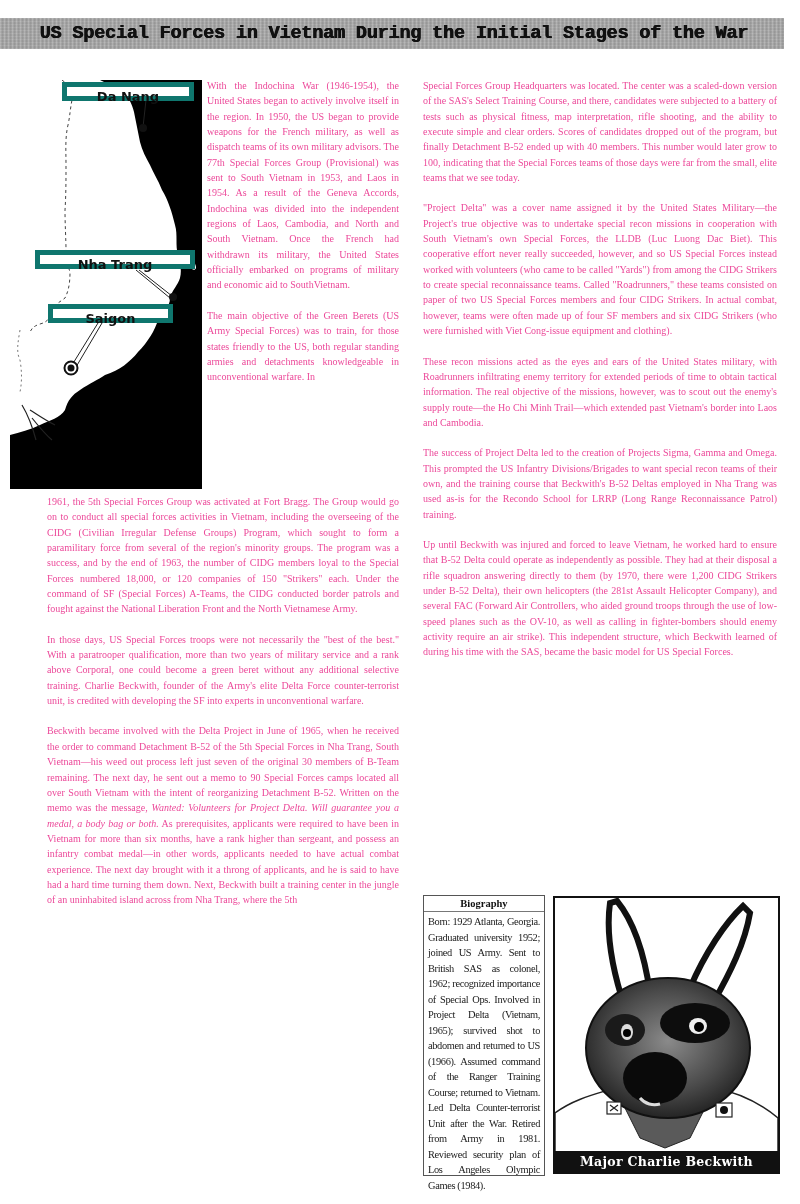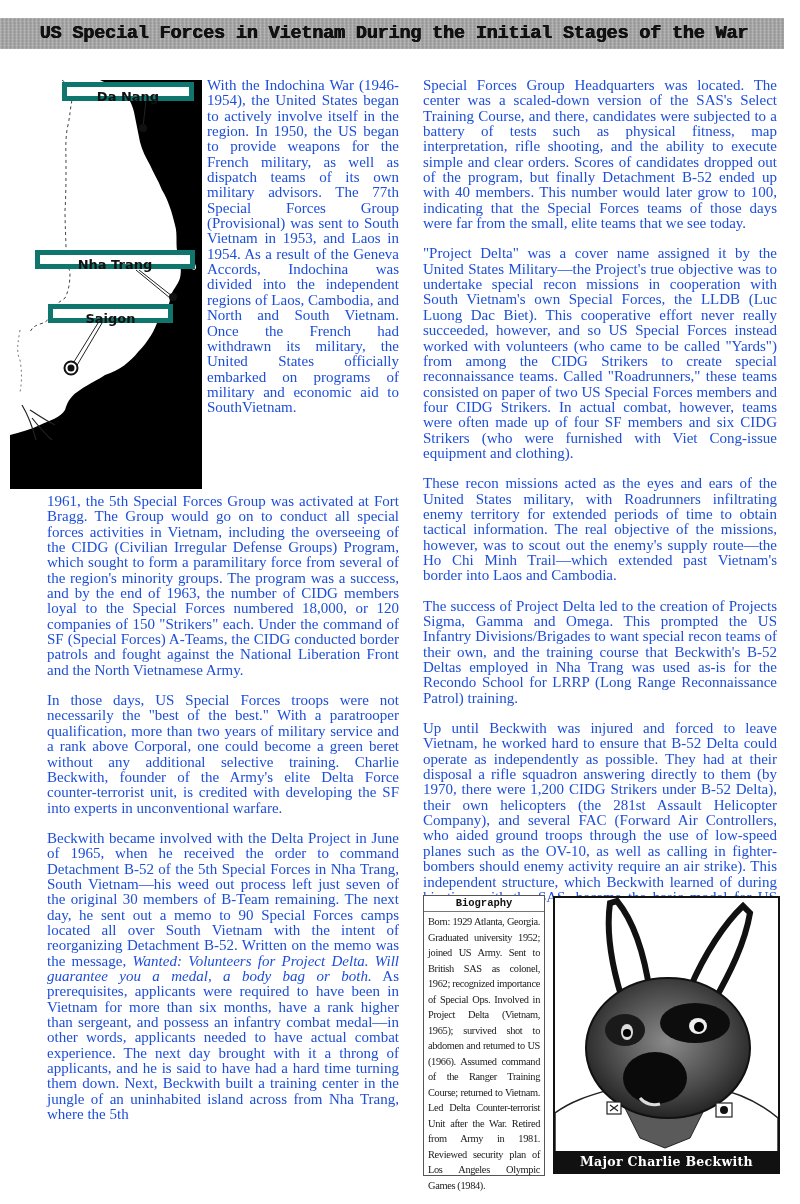--- a/index.html
+++ b/index.html
@@ -66,30 +66,30 @@
   
   #map { position: absolute; left: 10px; top: 80px; width: 192px; height: 409px; background: #fff; overflow: hidden; }
   #map svg { position: absolute; left: 0; top: 0; }
   .map-label {
     position: absolute; background: #fff; border: 5px solid #0f766e;
     font-family: "DejaVu Sans", "Liberation Sans", sans-serif; font-weight: bold;
     font-size: 13px; color: #111; text-align: center; line-height: 19px; height: 19px; box-sizing: border-box;
   }
 
   
-  .txt { position: absolute; font-size: 15px; line-height: 15.35px; text-align: justify; color: #1d4ed8; }
+  .txt { position: absolute; font-size: 10px; line-height: 15.35px; text-align: justify; color: #ec4899; }
   .txt p { margin: 0; }
   .txt p + p { margin-top: 15px; }
   .wrap-right { position: absolute; left: 207px; width: 192px; }
   em { }
 
   
   #bio { position: absolute; left: 423px; top: 895px; width: 122px; height: 281px;
          border: 1px solid #555; box-sizing: border-box; background: #fff; }
-  #bio-title { font-family: Liberation Mono, monospace; font-weight: bold; font-size: 10.5px;
+  #bio-title { font-family: Liberation Serif, serif; font-weight: bold; font-size: 10.5px;
                text-align: center; height: 15px; line-height: 15px; border-bottom: 1px solid #777; color: #111; }
   #bio-body { font-family: "Liberation Serif", serif; font-size: 10.4px; line-height: 15.5px;
               padding: 2px 4px 0 4px; text-align: justify; color: #1a1a1a; letter-spacing: -0.35px; }
 
   
   #portrait { position: absolute; left: 553px; top: 896px; width: 227px; height: 278px;
               border: 2px solid #111; box-sizing: border-box; background: #fff; overflow: hidden; }
   #portrait svg { position: absolute; left: 0; top: 0; }
   #portrait-caption { position: absolute; left: 0; bottom: 0; width: 100%; height: 21px;
     background: #111; color: #fff; text-align: center; line-height: 21px;
@@ -124,20 +124,21 @@
     <circle cx="61" cy="288" r="6.5" fill="#fff" stroke="#111" stroke-width="2"></circle>
     <circle cx="61" cy="288" r="3.5" fill="#111"></circle>
   </svg>
   <div class="map-label" style="left:52px; top:2px; width:132px;">Da Nang</div>
   <div class="map-label" style="left:25px; top:170px; width:160px;">Nha Trang</div>
   <div class="map-label" style="left:38px; top:224px; width:125px;">Saigon</div>
 </div>
 
 <div class="txt wrap-right" style="top:78px;">
   <p>With the Indochina War (1946-1954), the United States began to actively involve itself in the region. In 1950, the US began to provide weapons for the French military, as well as dispatch teams of its own military advisors. The 77th Special Forces Group (Provisional) was sent to South Vietnam in 1953, and Laos in 1954. As a result of the Geneva Accords, Indochina was divided into the independent regions of Laos, Cambodia, and North and South Vietnam. Once the French had withdrawn its military, the United States officially embarked on programs of military and economic aid to SouthVietnam.</p>
+  <p>The main objective of the Green Berets (US Army Special Forces) was to train, for those states friendly to the US, both regular standing armies and detachments knowledgeable in unconventional warfare. In</p>
 </div>
 
 <div class="txt" style="left:47px; top:494px; width:352px;">
   <p>1961, the 5th Special Forces Group was activated at Fort Bragg. The Group would go on to conduct all special forces activities in Vietnam, including the overseeing of the CIDG (Civilian Irregular Defense Groups) Program, which sought to form a paramilitary force from several of the region's minority groups. The program was a success, and by the end of 1963, the number of CIDG members loyal to the Special Forces numbered 18,000, or 120 companies of 150 "Strikers" each. Under the command of SF (Special Forces) A-Teams, the CIDG conducted border patrols and fought against the National Liberation Front and the North Vietnamese Army.</p>
   <p>In those days, US Special Forces troops were not necessarily the "best of the best." With a paratrooper qualification, more than two years of military service and a rank above Corporal, one could become a green beret without any additional selective training. Charlie Beckwith, founder of the Army's elite Delta Force counter-terrorist unit, is credited with developing the SF into experts in unconventional warfare.</p>
   <p><span>Beckwith became involved with the Delta Project in June of 1965, when he received the order to command Detachment B-52 of the 5th Special Forces in Nha Trang, South Vietnam—his weed out process left just seven of the original 30 members of B-Team remaining. The next day, he sent out a memo to 90 Special Forces camps located all over South Vietnam with the intent of reorganizing Detachment B-52. Written on the memo was the message, </span><em>Wanted: Volunteers for Project Delta. Will guarantee you a medal, a body bag or both.</em><span> As prerequisites, applicants were required to have been in Vietnam for more than six months, have a rank higher than sergeant, and possess an infantry combat medal—in other words, applicants needed to have actual combat experience. The next day brought with it a throng of applicants, and he is said to have had a hard time turning them down. Next, Beckwith built a training center in the jungle of an uninhabited island across from Nha Trang, where the 5th</span></p>
 </div>
 
 <div class="txt" style="left:423px; top:78px; width:354px;">
   <p>Special Forces Group Headquarters was located. The center was a scaled-down version of the SAS's Select Training Course, and there, candidates were subjected to a battery of tests such as physical fitness, map interpretation, rifle shooting, and the ability to execute simple and clear orders. Scores of candidates dropped out of the program, but finally Detachment B-52 ended up with 40 members. This number would later grow to 100, indicating that the Special Forces teams of those days were far from the small, elite teams that we see today.</p>

